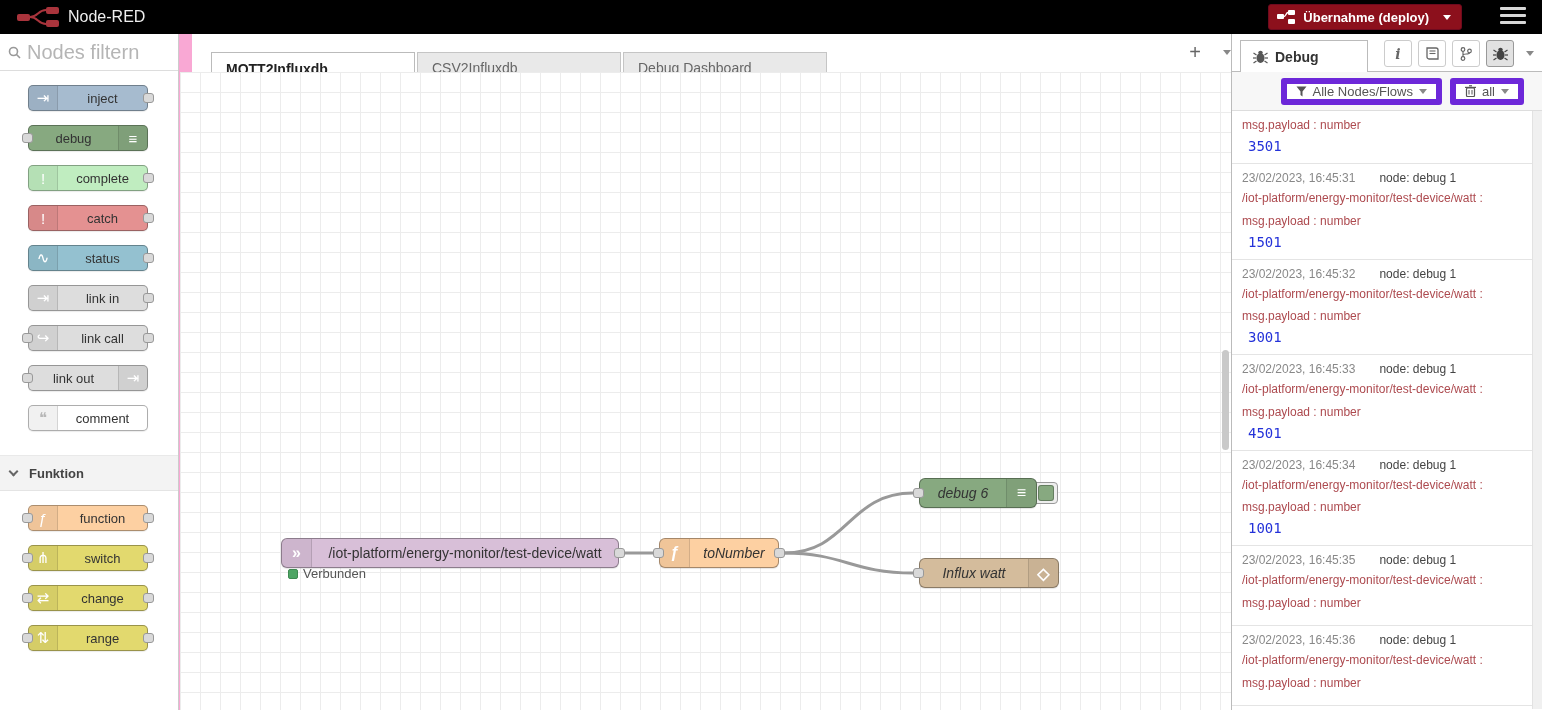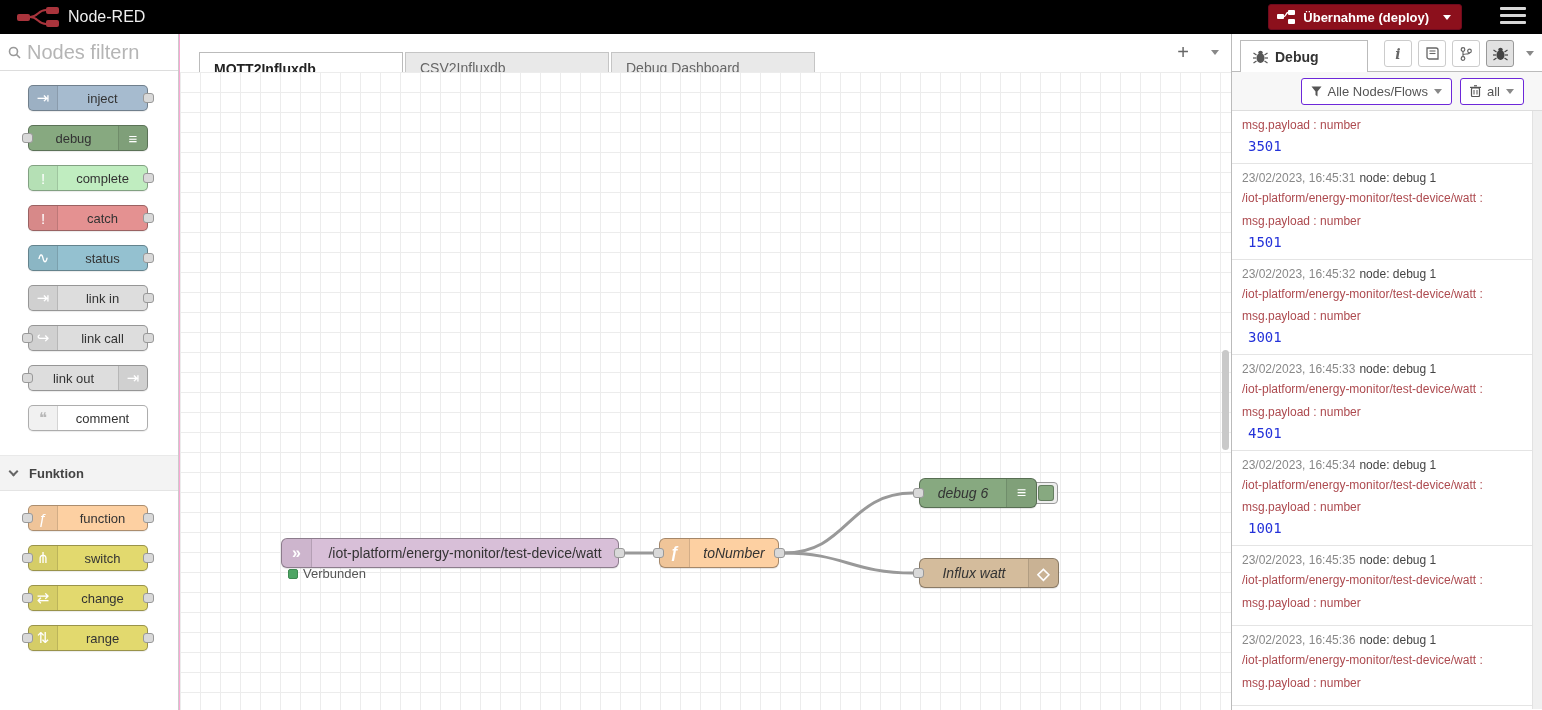--- a/index.html
+++ b/index.html
@@ -47,21 +47,21 @@
   .pnode.icon-right .pnode-icon { border-right:none; border-left:1px solid rgba(0,0,0,.12);
                 border-radius:0 4px 4px 0; }
   .pnode-label { flex:1; display:flex; align-items:center; justify-content:center; font-size:13px; color:#333;
                  white-space:nowrap; }
   .port { position:absolute; width:11px; height:10px; background:#d9d9d9; border:1px solid #999;
           border-radius:3px; top:50%; margin-top:-5px; }
   .port.in  { left:-7px; }
   .port.out { right:-7px; }
 
   
-  #tabbar { position:absolute; left:180px; top:34px; width:1051px; height:50px; background:#fff;
+  #tabbar { position:absolute; left:192px; top:34px; width:1051px; height:50px; background:#fff;
             border-bottom:1px solid #bbb; display:flex; padding-left:19px; }
   .wtab { height:31px; min-width:204px; background:#e9e9e9; border:1px solid #c5c5c5; border-bottom:none;
           display:flex; align-items:center; padding-left:14px; font-size:14px; color:#666;
           margin-right:2px; cursor:pointer; }
   .wtab.active { background:#fff; color:#222; font-weight:bold; position:relative; margin-bottom:-1px;
                  height:32px; border-color:#bbb; }
   .tabbar-tools { position:absolute; right:12px; top:8px; display:flex; align-items:center; gap:18px; }
   .plus-btn { font-size:20px; color:#666; line-height:1; cursor:pointer; padding:0 4px; }
 
   
@@ -102,28 +102,28 @@
   .sb-tab { height:32px; width:128px; background:#fff; border:1px solid #bbb; border-bottom:none;
             margin-bottom:-1px; display:flex; align-items:center; padding-left:12px; font-size:14px;
             font-weight:bold; color:#333; cursor:pointer; gap:7px; }
   .sb-tools { position:absolute; right:8px; top:6px; display:flex; align-items:center; gap:6px; }
   .sb-tool { width:28px; height:27px; border:1px solid #ccc; border-radius:3px; background:#fff;
              display:flex; align-items:center; justify-content:center; cursor:pointer; color:#666; }
   .sb-tool.active { background:#e2e2e2; border-color:#999; }
   .sb-tool.info-i { font-family:"DejaVu Serif", serif; font-weight:bold; font-size:14px; font-style:italic; }
   #sb-toolbar { height:39px; background:#f7f7f7; border-bottom:1px solid #ddd; display:flex;
                 align-items:center; justify-content:flex-end; padding-right:18px; gap:8px; }
-  .filter-btn { height:27px; border:1px solid #6d28d9; border-radius:3px; background:#fff; display:flex;
+  .filter-btn { height:27px; border:6px solid #6d28d9; border-radius:3px; background:#fff; display:flex;
                 align-items:center; padding:0 9px; font-size:13px; color:#555; gap:6px; cursor:pointer; }
   #msg-list { position:relative; height:598px; overflow:hidden; background:#fff; }
   #msg-scroll-track { position:absolute; right:0; top:0; width:10px; height:100%; background:#f0f0f0;
                       border-left:1px solid #e2e2e2; cursor:pointer; }
   .dmsg { border-bottom:1px solid #e4e4e4; padding:7px 10px 9px 10px; cursor:pointer; }
   .dmsg-head { font-size:12px; color:#888; margin-bottom:6px; }
-  .dmsg-head .nodeid { color:#444; margin-left:4px; }
+  .dmsg-head .nodeid { color:#444; margin-left:24px; }
   .dmsg-topic { font-size:12px; color:#ad4a4f; margin-bottom:7px; line-height:1.3; }
   .dmsg-meta  { font-size:12px; color:#ad4a4f; margin-bottom:6px; }
   .dmsg-value { font-family:"DejaVu Sans Mono", monospace; font-size:14px; color:#2432d9;
                 margin:2px 0 0 6px; }
 </style>
 </head>
 <body>
 
 <div id="app">
 

